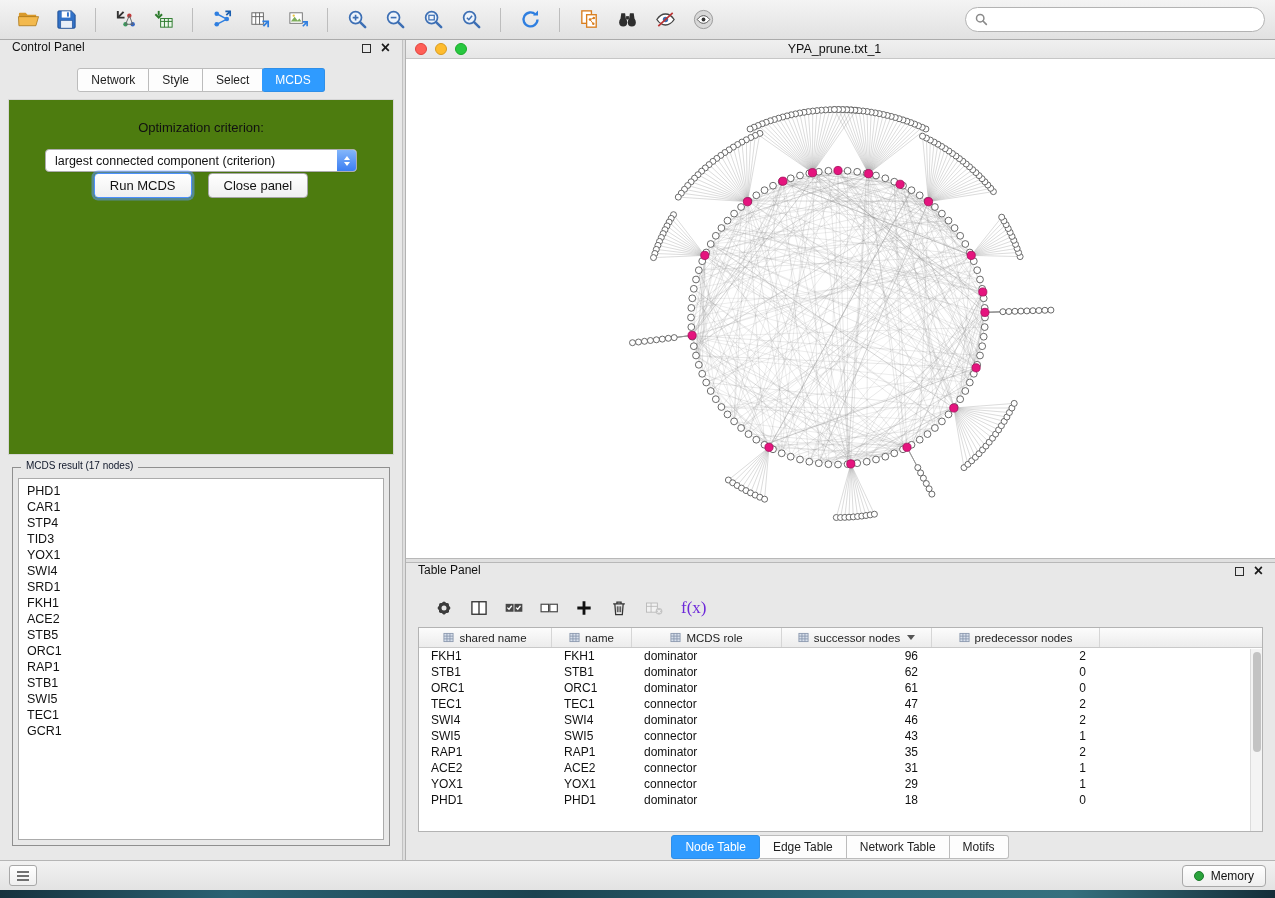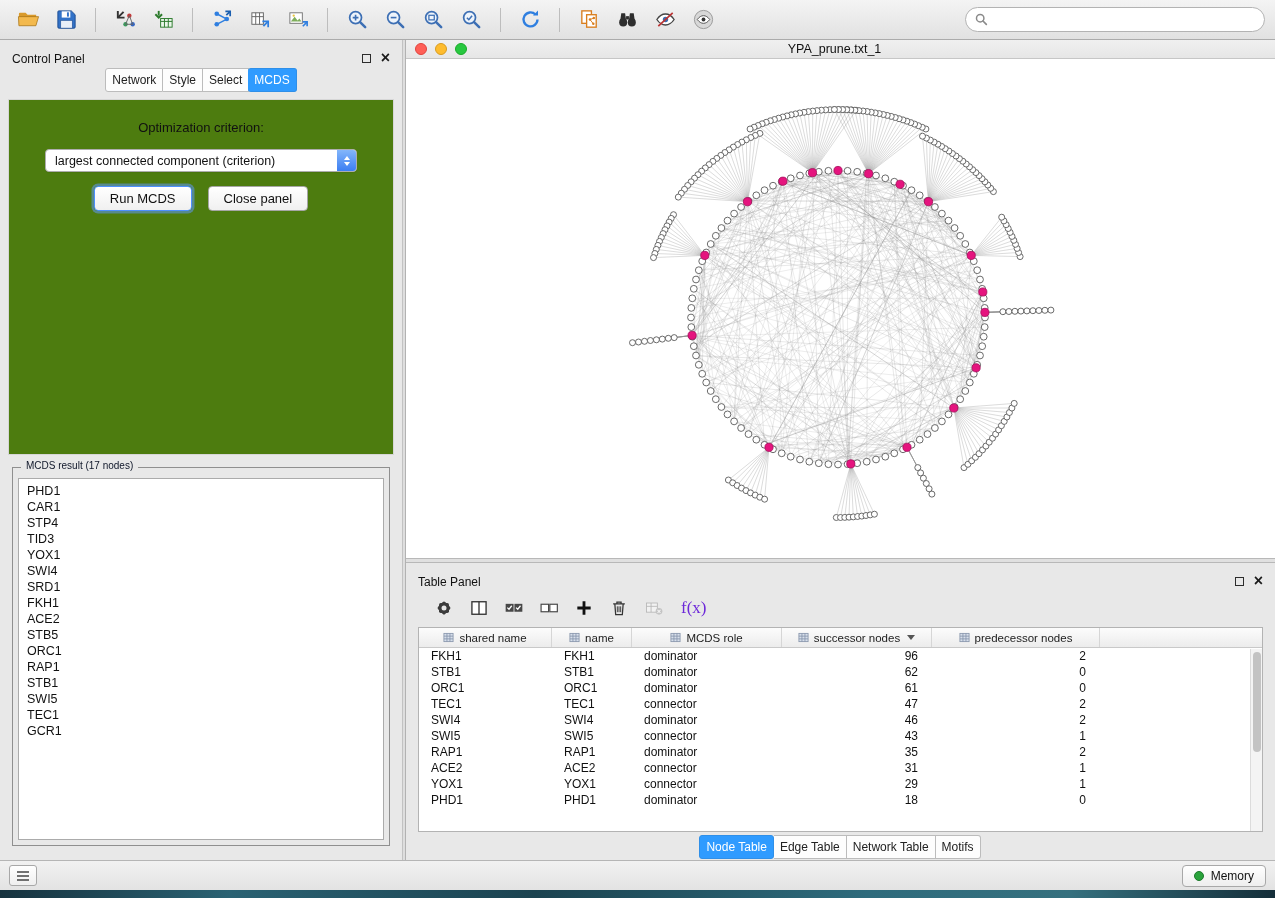--- a/index.html
+++ b/index.html
@@ -14,38 +14,38 @@
 .search-box{margin-left:auto;width:300px;height:25px;background:#fff;border:1px solid #b3b3b3;border-radius:13px;display:flex;align-items:center;padding:0 9px;gap:6px}
 .search-box svg{width:13px;height:13px;flex:0 0 auto}
 .search-box input{border:none;outline:none;flex:1;font-size:12px;background:transparent;color:#222}
 
 
 .workspace{position:absolute;top:40px;left:0;right:0;height:822px;display:flex}
 .v-splitter{width:4px;background:#dedede;border-left:1px solid #c2c2c2;border-right:1px solid #b2b2b2;cursor:col-resize}
 
 
 .control-panel{width:402px;background:#e8e8e8;display:flex;flex-direction:column}
-.panel-header{height:26px;display:flex;align-items:flex-end;padding:0 12px}
+.panel-header{height:26px;display:flex;align-items:flex-start;padding:0 12px}
 .panel-title{font-size:12px;color:#111}
 .win-icons{margin-left:auto;display:flex;gap:10px;align-items:center}
 .float-icon{width:9px;height:9px;border:1.5px solid #2c2c2c;cursor:pointer}
 .close-x{font-size:16px;font-weight:bold;color:#1a1a1a;line-height:1;cursor:pointer}
 .cp-tabs{display:flex;justify-content:center;margin-top:2px}
-.seg-tab{font-size:12px;padding:4px 6px;border:1px solid #bcbcbc;border-left:none;background:#fdfdfd;color:#222;cursor:pointer}
+.seg-tab{font-size:12px;padding:4px 13px;border:1px solid #bcbcbc;border-left:none;background:#fdfdfd;color:#222;cursor:pointer}
 .seg-tab:first-child{border-left:1px solid #bcbcbc;border-radius:3px 0 0 3px}
 .seg-tab:last-child{border-radius:0 3px 3px 0}
 .seg-tab.selected{background:#2f9bff;border-color:#2f8fe8;color:#fff;border-radius:3px;margin-left:-1px}
 .cp-body{margin:7px 8px 0;background:#4d7c0f;border:1px solid #d6d6d6;height:356px;display:flex;flex-direction:column;align-items:center;flex:0 0 auto}
 .opt-label{margin-top:20px;font-size:13px;color:#111}
 .combo{margin-top:14px;width:312px;height:23px;background:#fff;border:1px solid #adadad;border-radius:4px;display:flex;align-items:center;cursor:pointer;box-shadow:0 1px 1px rgba(0,0,0,.06)}
 .combo-text{flex:1;padding:0 9px;font-size:12.5px;white-space:nowrap;overflow:hidden}
 .combo-step{width:19px;height:21px;border-radius:0 3px 3px 0;background:linear-gradient(#83b6fb,#3c7ef2);display:flex;flex-direction:column;align-items:center;justify-content:center;gap:2px}
 .tri-up{width:0;height:0;border-left:3.5px solid transparent;border-right:3.5px solid transparent;border-bottom:4px solid #fff}
 .tri-down{width:0;height:0;border-left:3.5px solid transparent;border-right:3.5px solid transparent;border-top:4px solid #fff}
-.btn-row{margin-top:14px;display:flex;gap:16px}
+.btn-row{margin-top:1px;display:flex;gap:16px}
 .btn{height:25px;padding:0 15px;font-size:13px;color:#111;background:linear-gradient(#ffffff,#f0f0f0);border:1px solid #a6a6a6;border-radius:4px;cursor:pointer}
 .btn.focused{border:1px solid #4d90fe;box-shadow:0 0 0 2.5px rgba(96,150,250,.55)}
 .result-box{margin:12px 12px 16px;flex:1;border:1px solid #8f8f8f;position:relative;padding:10px 5px 5px;display:flex}
 .result-legend{position:absolute;top:-8px;left:8px;background:#e8e8e8;padding:0 5px;font-size:10px;color:#0f172a}
 .result-list{background:#fff;border:1px solid #ababab;flex:1;overflow:hidden;padding:4px 0}
 .mcds-item{font-size:12.5px;line-height:16px;padding:0 8px;color:#111;cursor:default}
 
 
 .right-col{flex:1;display:flex;flex-direction:column;min-width:0}
 .net-window{height:518px;display:flex;flex-direction:column;background:#fff}

